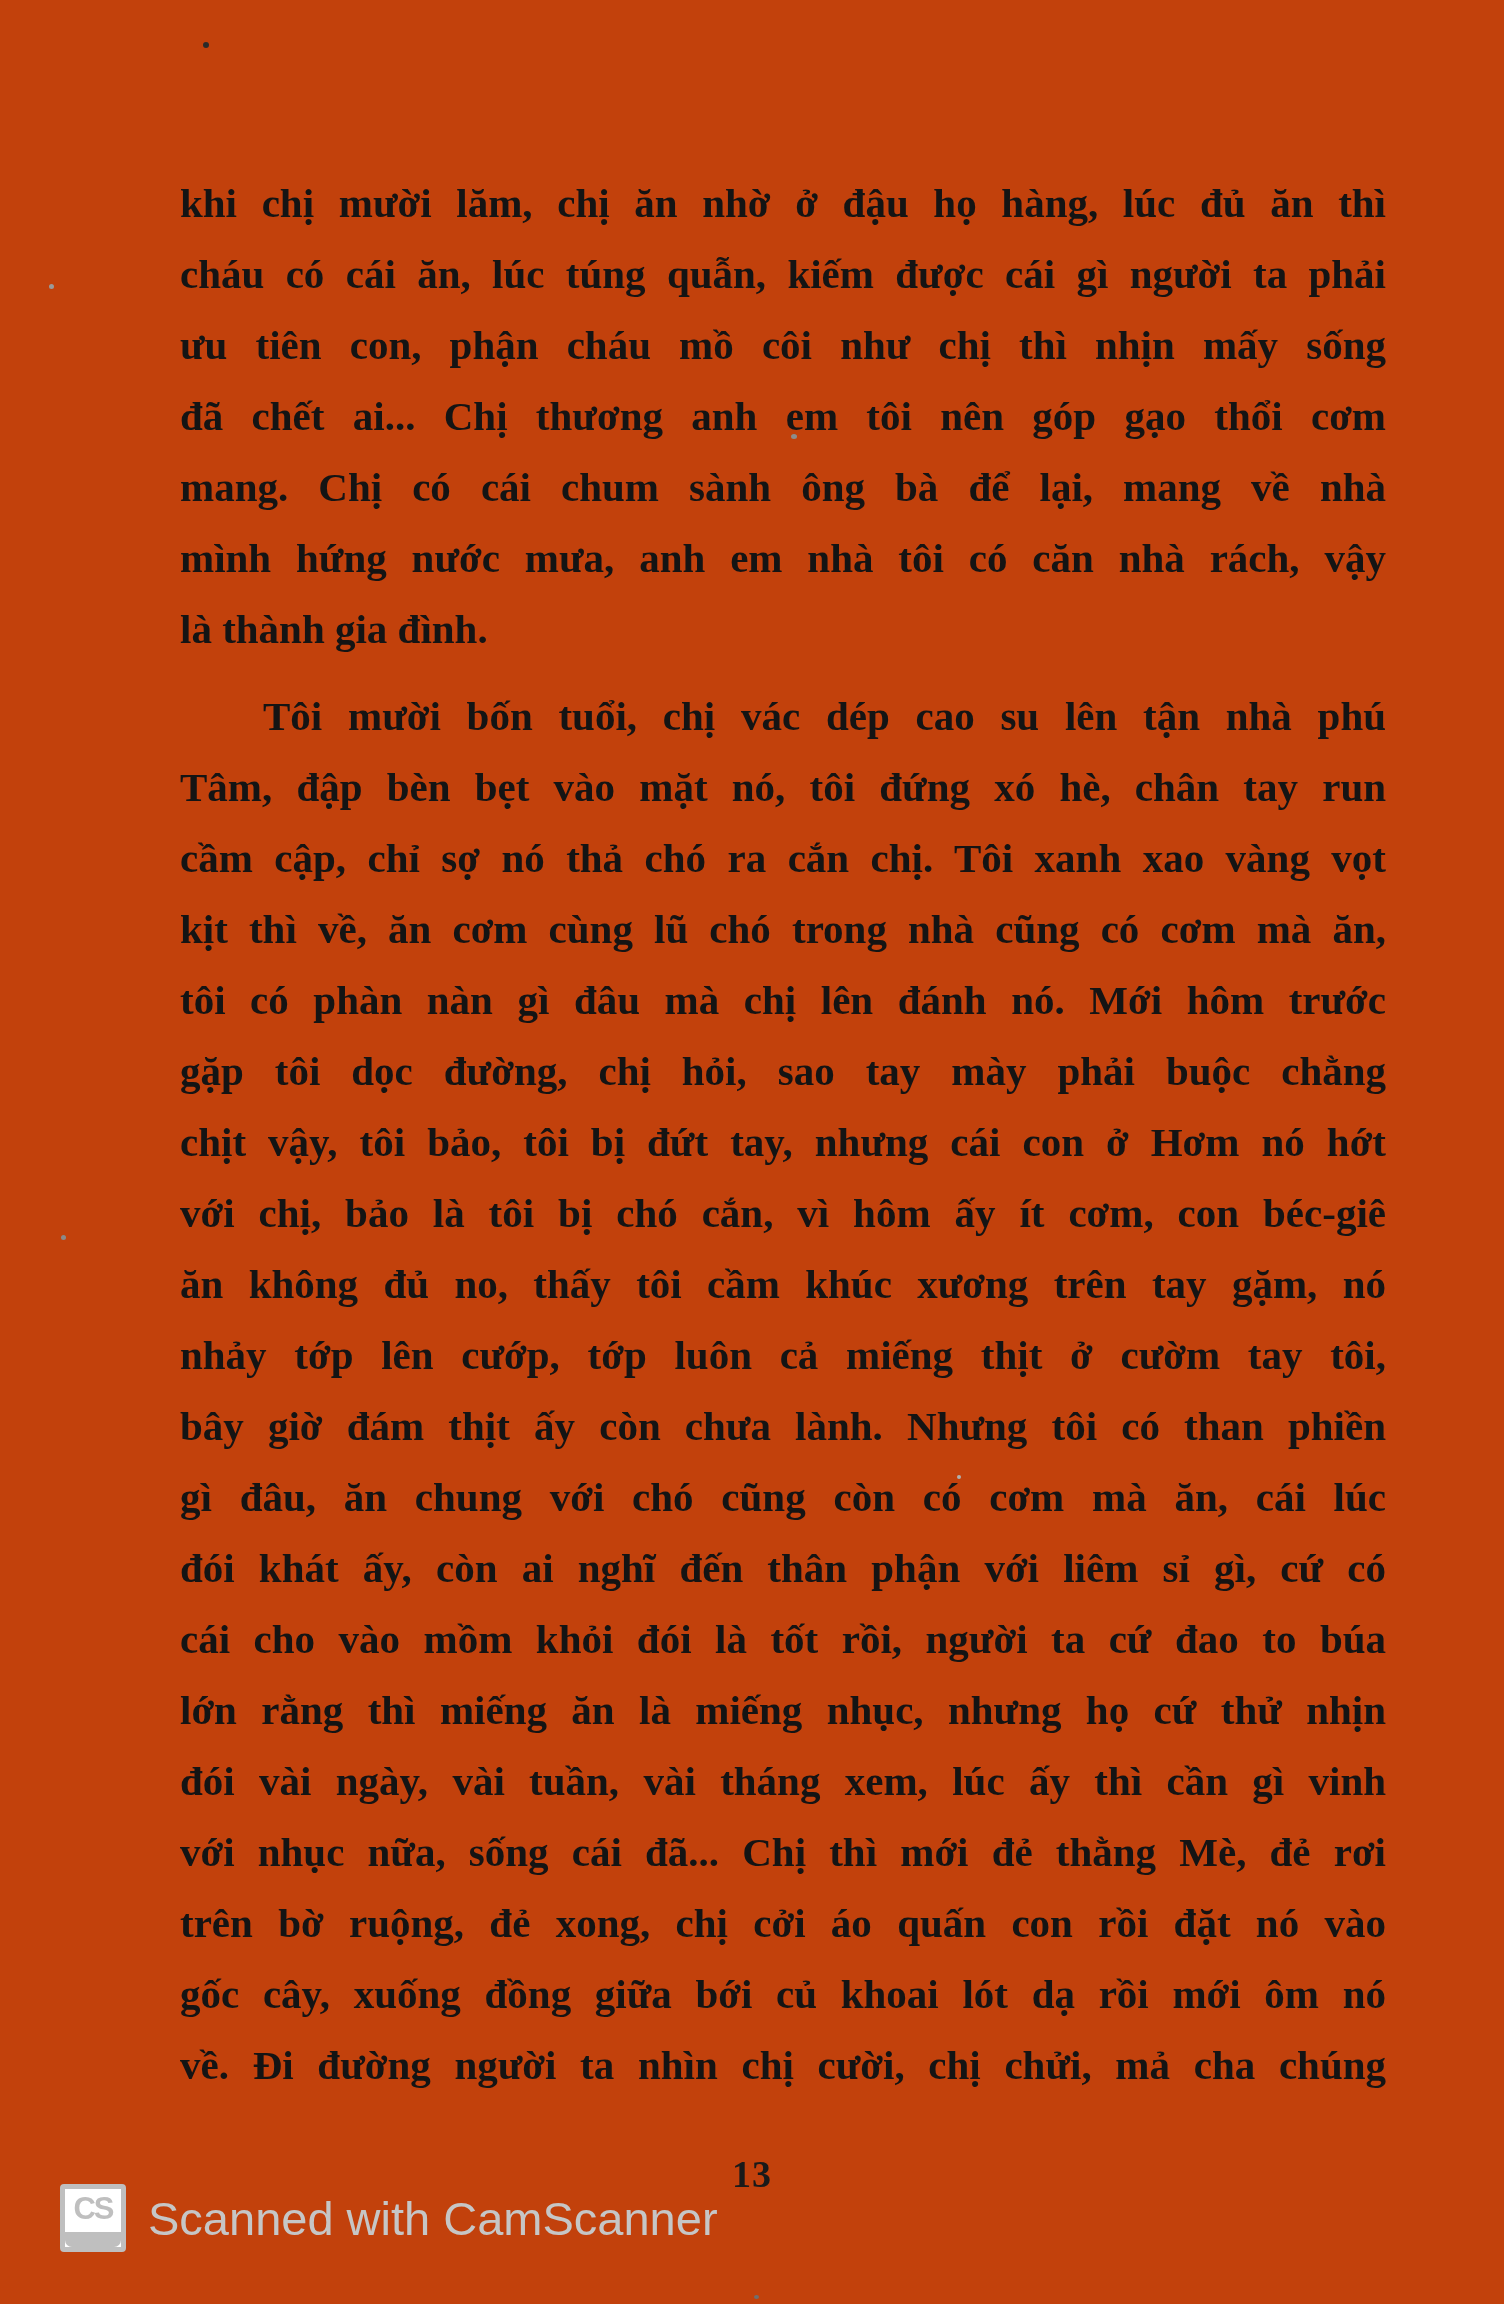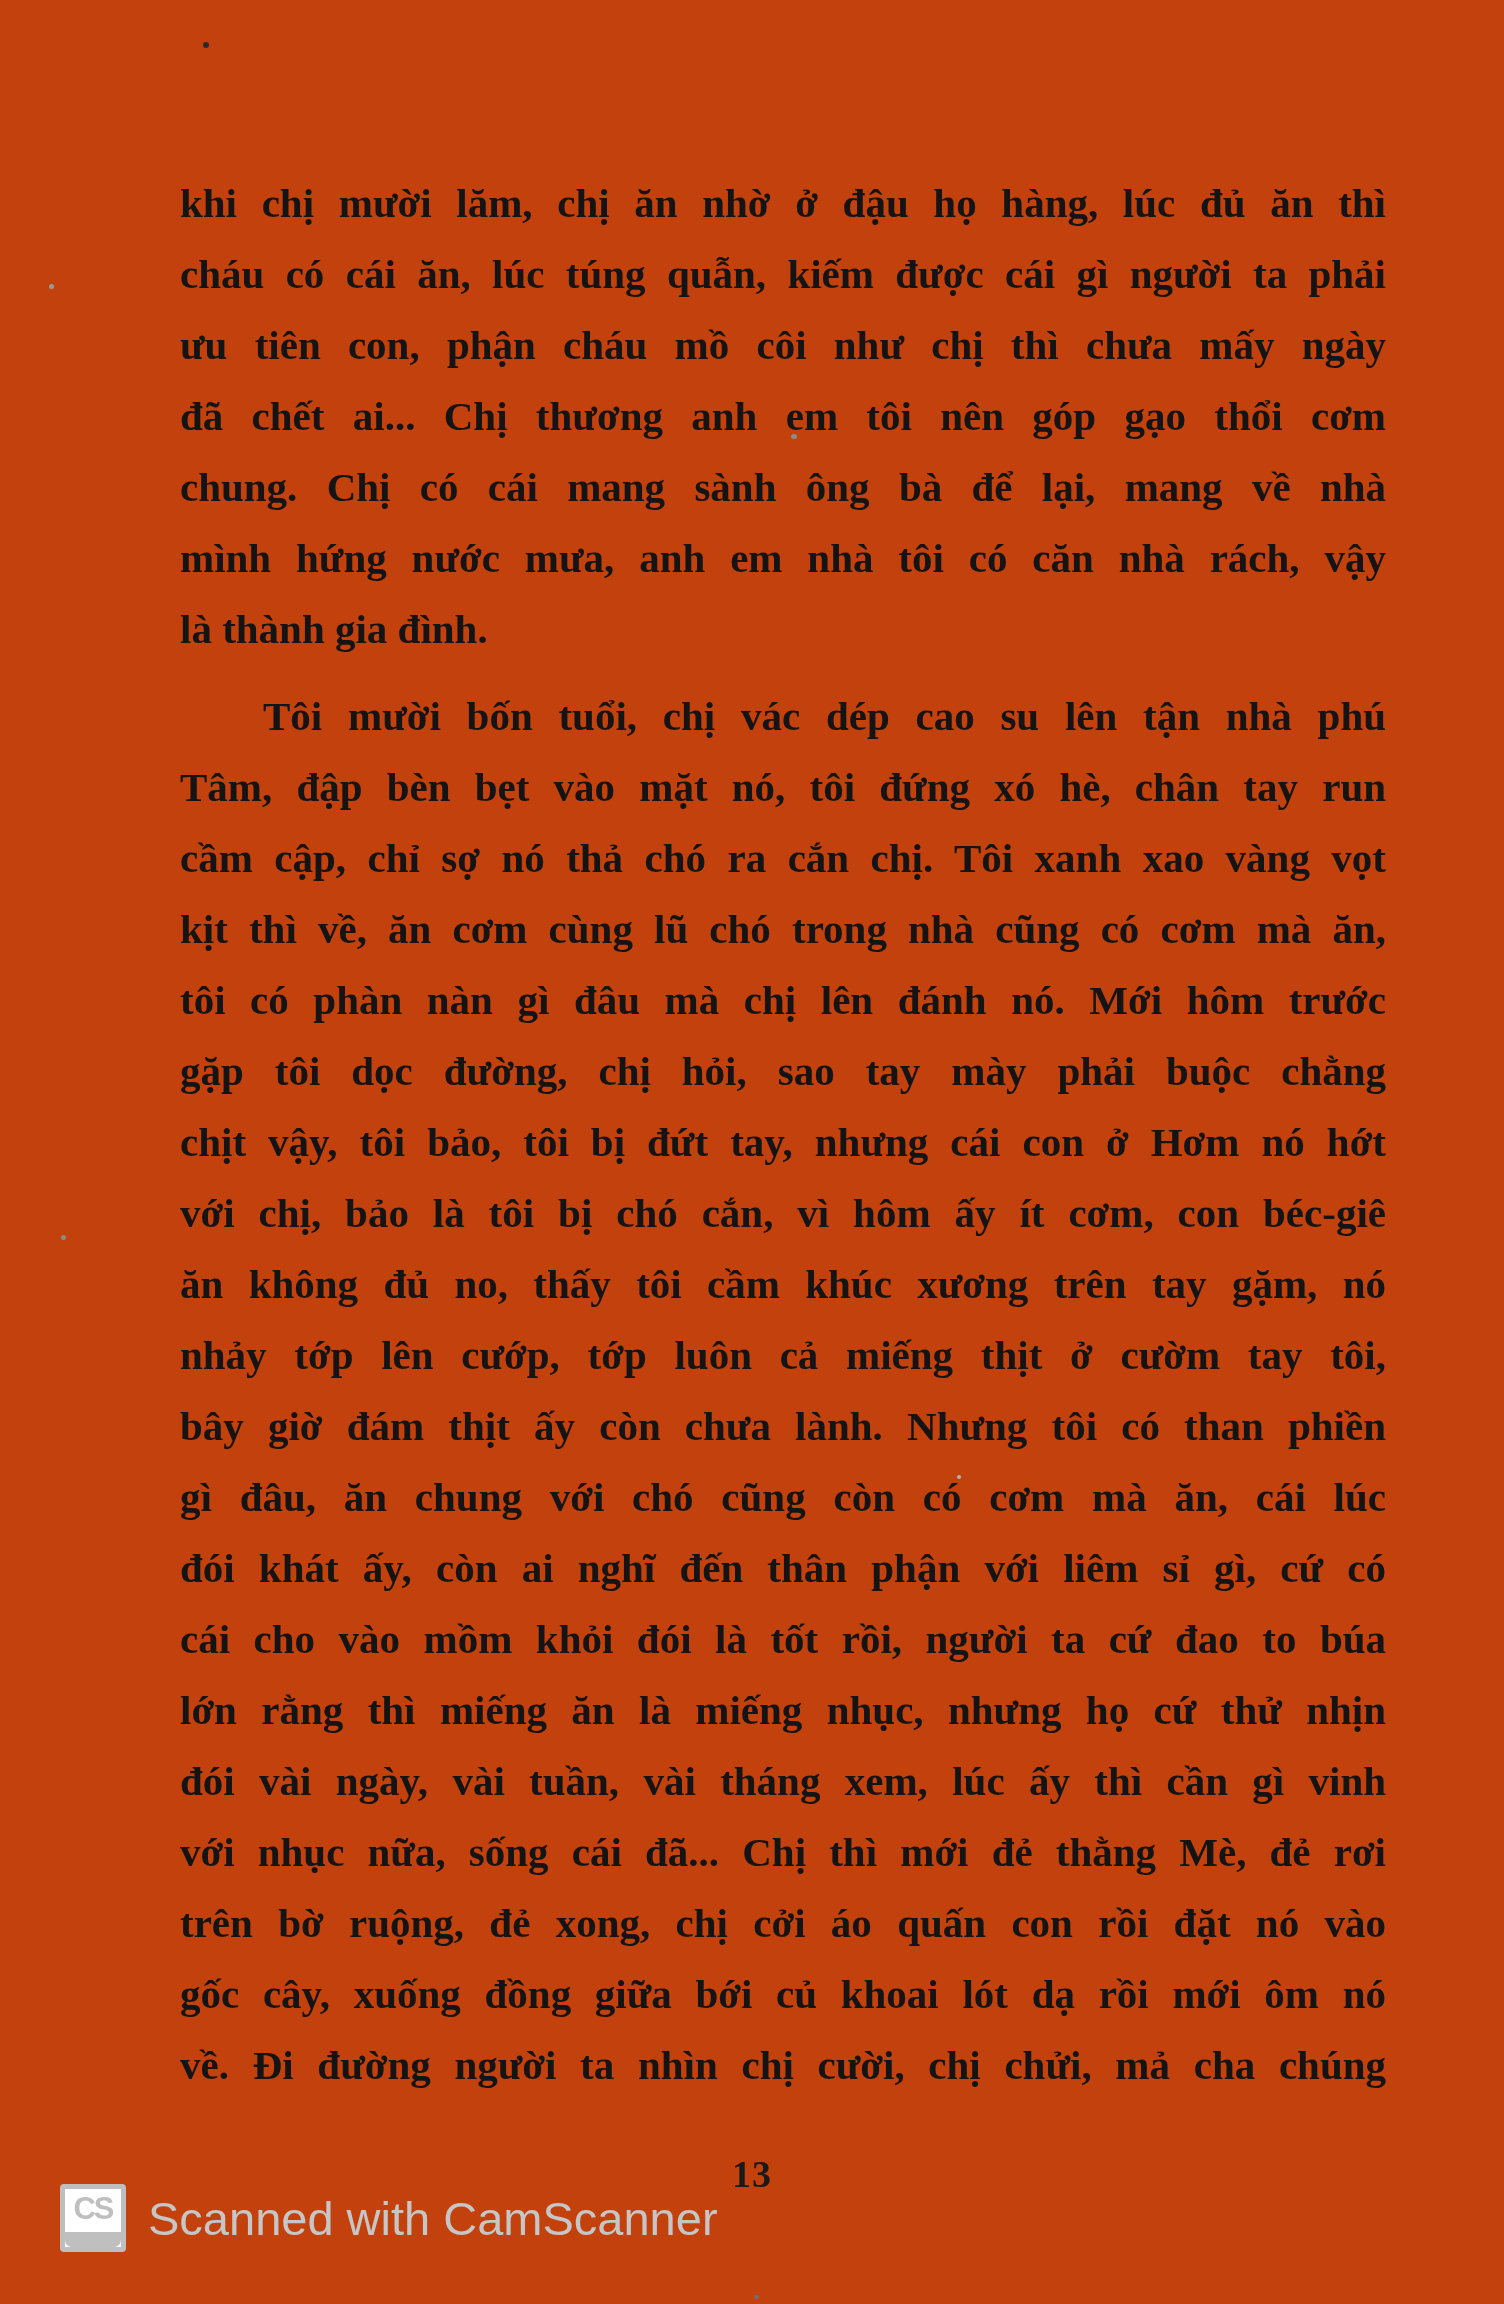--- a/index.html
+++ b/index.html
@@ -80,23 +80,23 @@
 </style>
 </head>
 <body>
 
 <div class="page">
 
   <div class="textblock" id="textblock">
       <div class="para">
         <div class="line">khi chị mười lăm, chị ăn nhờ ở đậu họ hàng, lúc đủ ăn thì</div>
         <div class="line">cháu có cái ăn, lúc túng quẫn, kiếm được cái gì người ta phải</div>
-        <div class="line">ưu tiên con, phận cháu mồ côi như chị thì chưa mấy ngày</div>
+        <div class="line">ưu tiên con, phận cháu mồ côi như chị thì nhịn mấy sống</div>
         <div class="line">đã chết ai... Chị thương anh em tôi nên góp gạo thổi cơm</div>
-        <div class="line">chung. Chị có cái mang sành ông bà để lại, mang về nhà</div>
+        <div class="line">mang. Chị có cái chum sành ông bà để lại, mang về nhà</div>
         <div class="line">mình hứng nước mưa, anh em nhà tôi có căn nhà rách, vậy</div>
         <div class="line par-end">là thành gia đình.</div>
       </div>
       <div class="para indented">
         <div class="line">Tôi mười bốn tuổi, chị vác dép cao su lên tận nhà phú</div>
         <div class="line">Tâm, đập bèn bẹt vào mặt nó, tôi đứng xó hè, chân tay run</div>
         <div class="line">cầm cập, chỉ sợ nó thả chó ra cắn chị. Tôi xanh xao vàng vọt</div>
         <div class="line">kịt thì về, ăn cơm cùng lũ chó trong nhà cũng có cơm mà ăn,</div>
         <div class="line">tôi có phàn nàn gì đâu mà chị lên đánh nó. Mới hôm trước</div>
         <div class="line">gặp tôi dọc đường, chị hỏi, sao tay mày phải buộc chằng</div>

